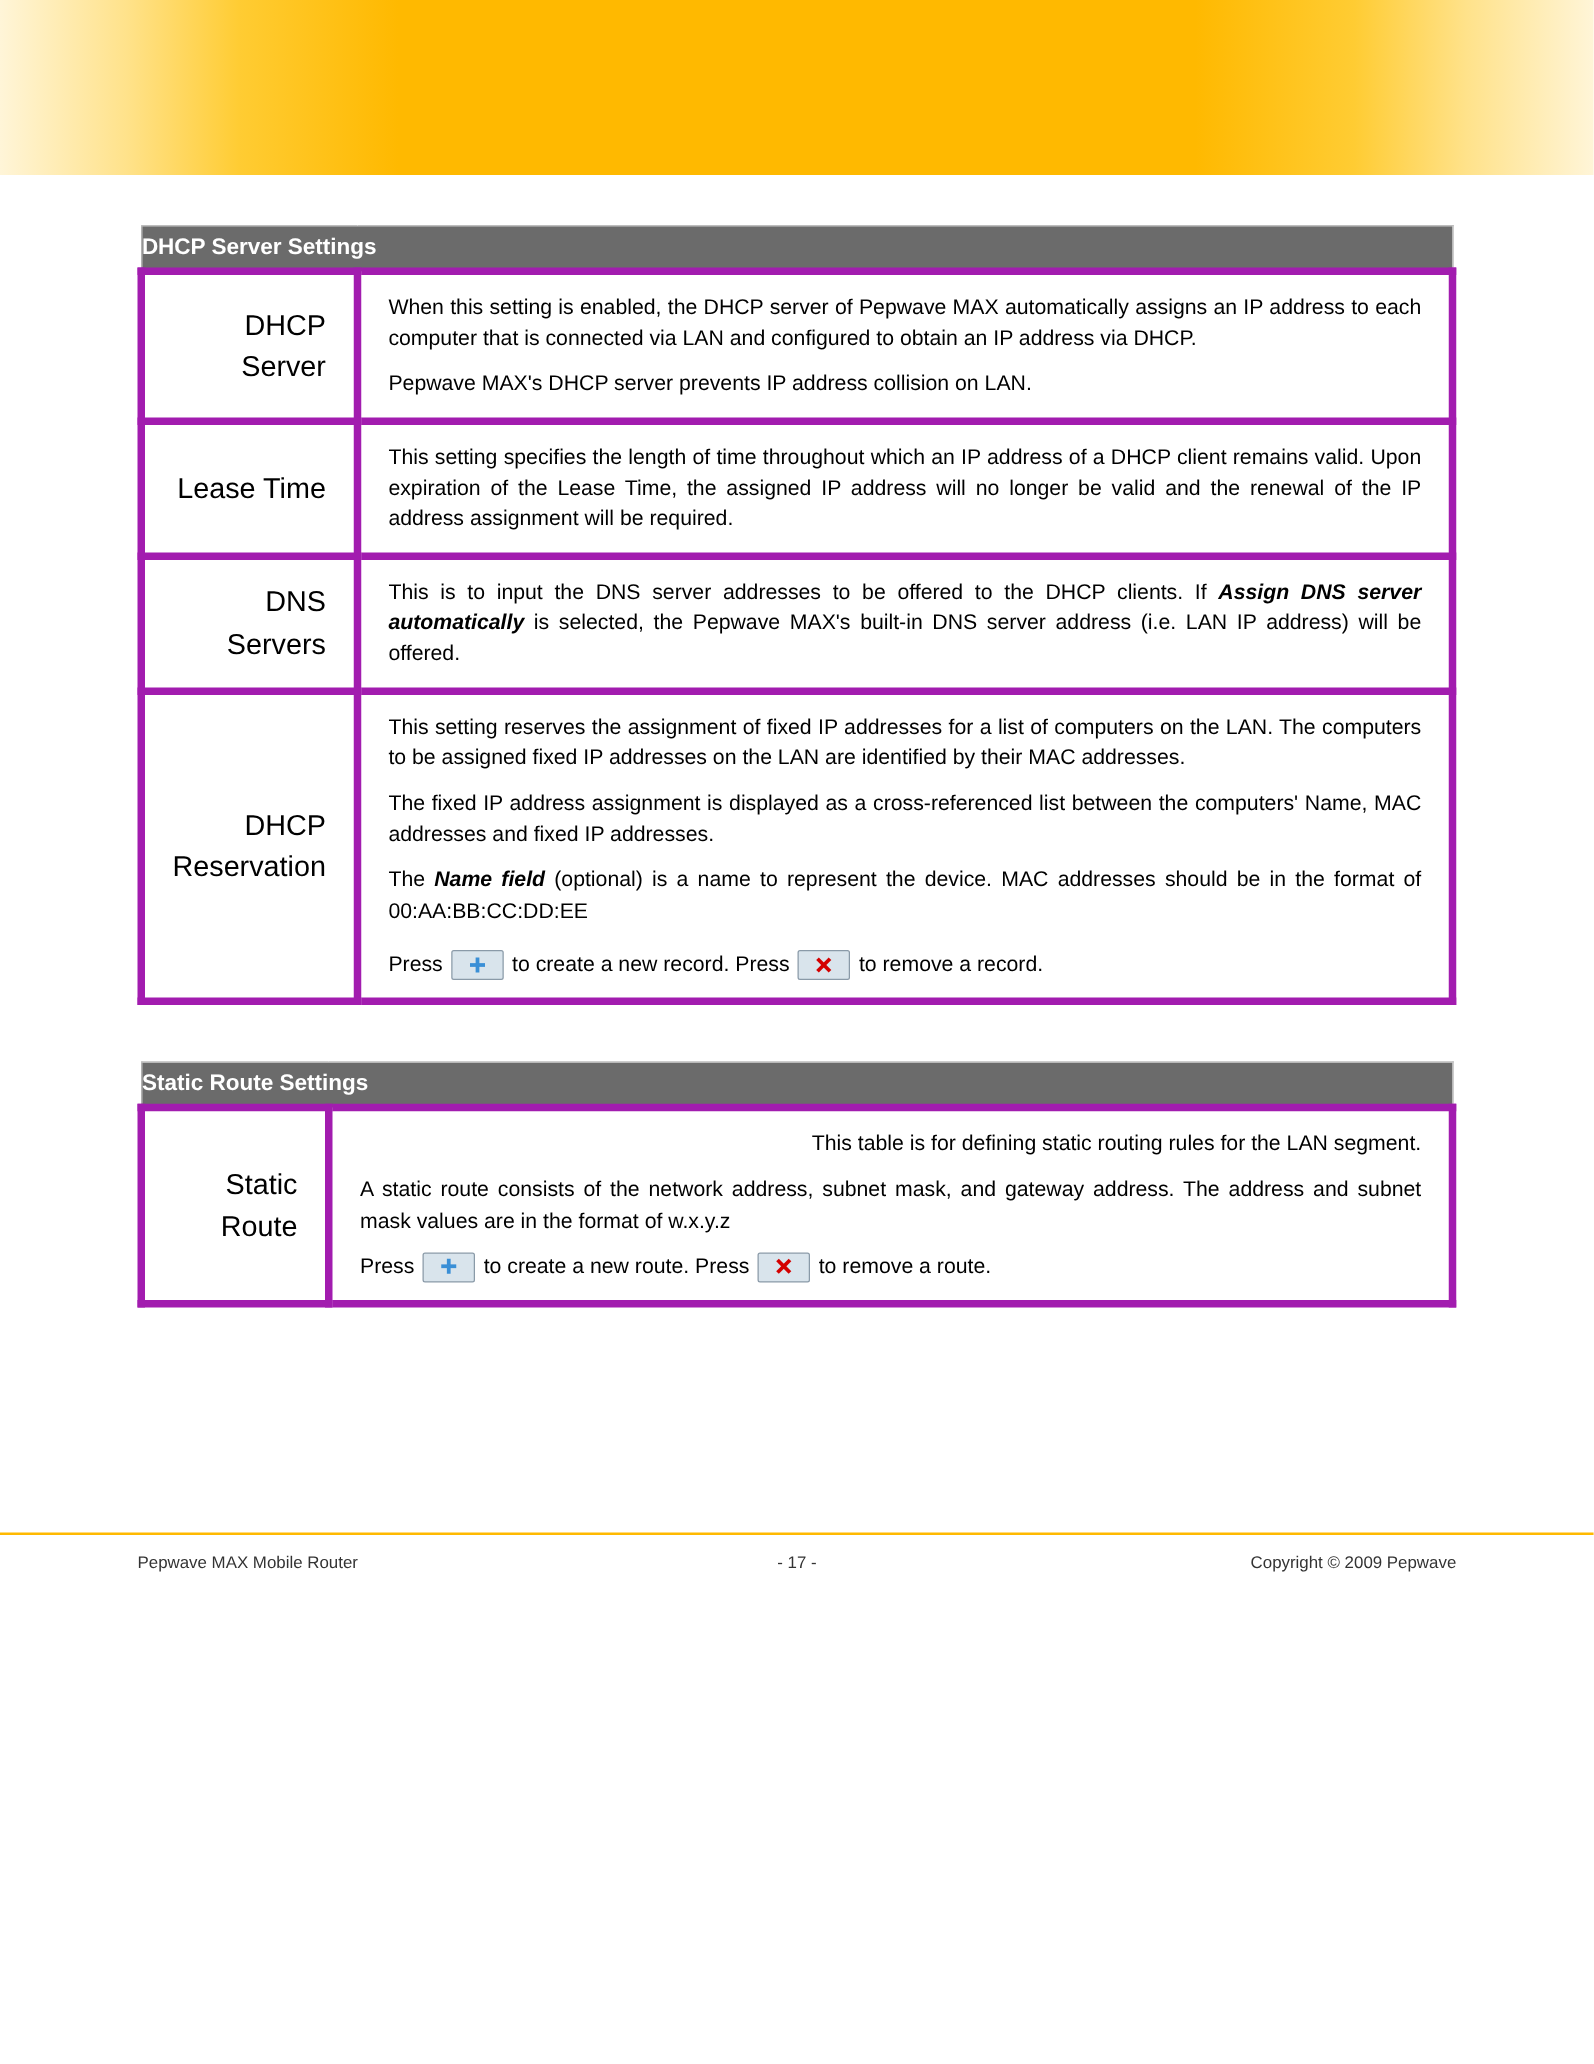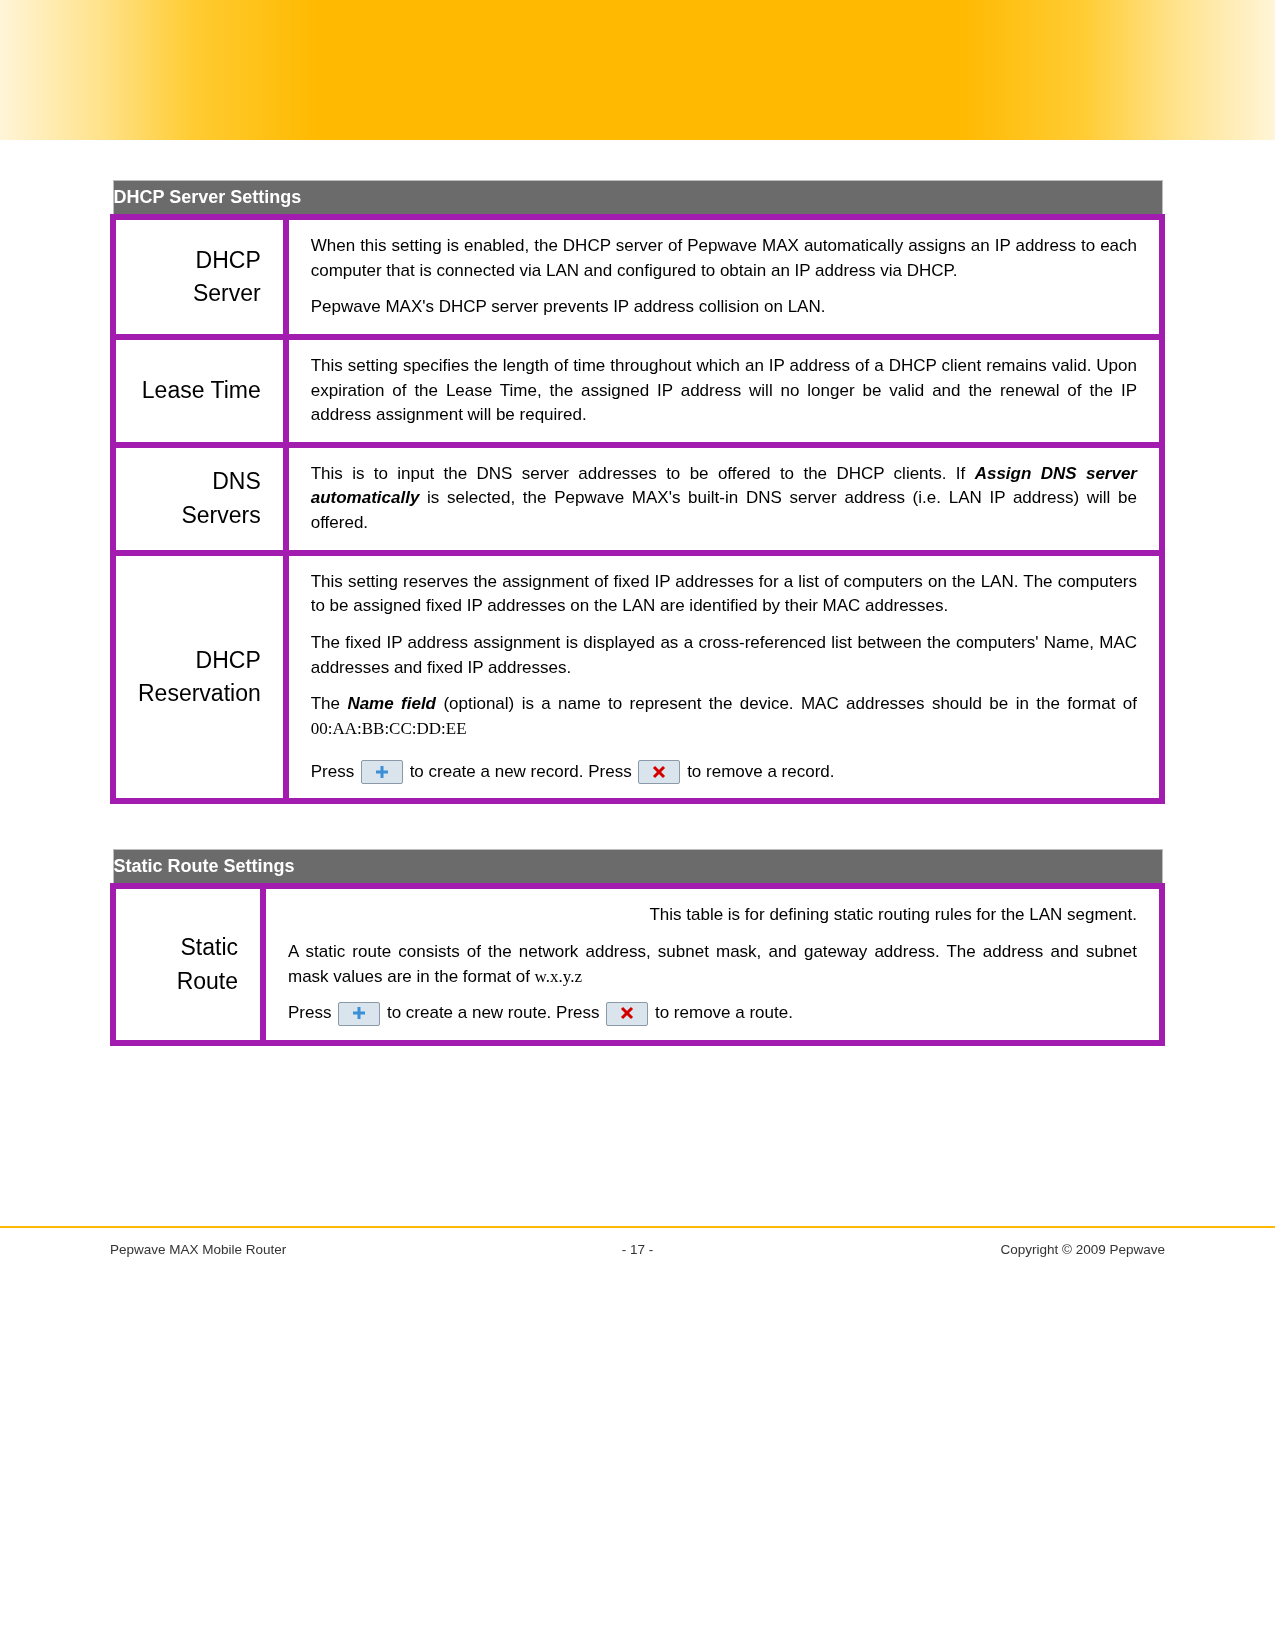--- a/index.html
+++ b/index.html
@@ -42,21 +42,21 @@
   }
   table.settings td.label {
     width: 150px;
     text-align: right;
     vertical-align: middle;
     font-size: 23px;
   }
   .para { margin-bottom: 12px; text-align: justify; }
   .para:last-child { margin-bottom: 0; }
   .bi { font-weight: bold; font-style: italic; }
-  .mono { font-family: Liberation Serif, serif; }
+  .mono { font-family: Liberation Sans, sans-serif; }
   .icon-btn {
     display: inline-block;
     width: 42px;
     height: 24px;
     background: #d9e4ec;
     border: 1px solid #8a9aa8;
     border-radius: 2px;
     vertical-align: middle;
     text-align: center;
     line-height: 20px;

